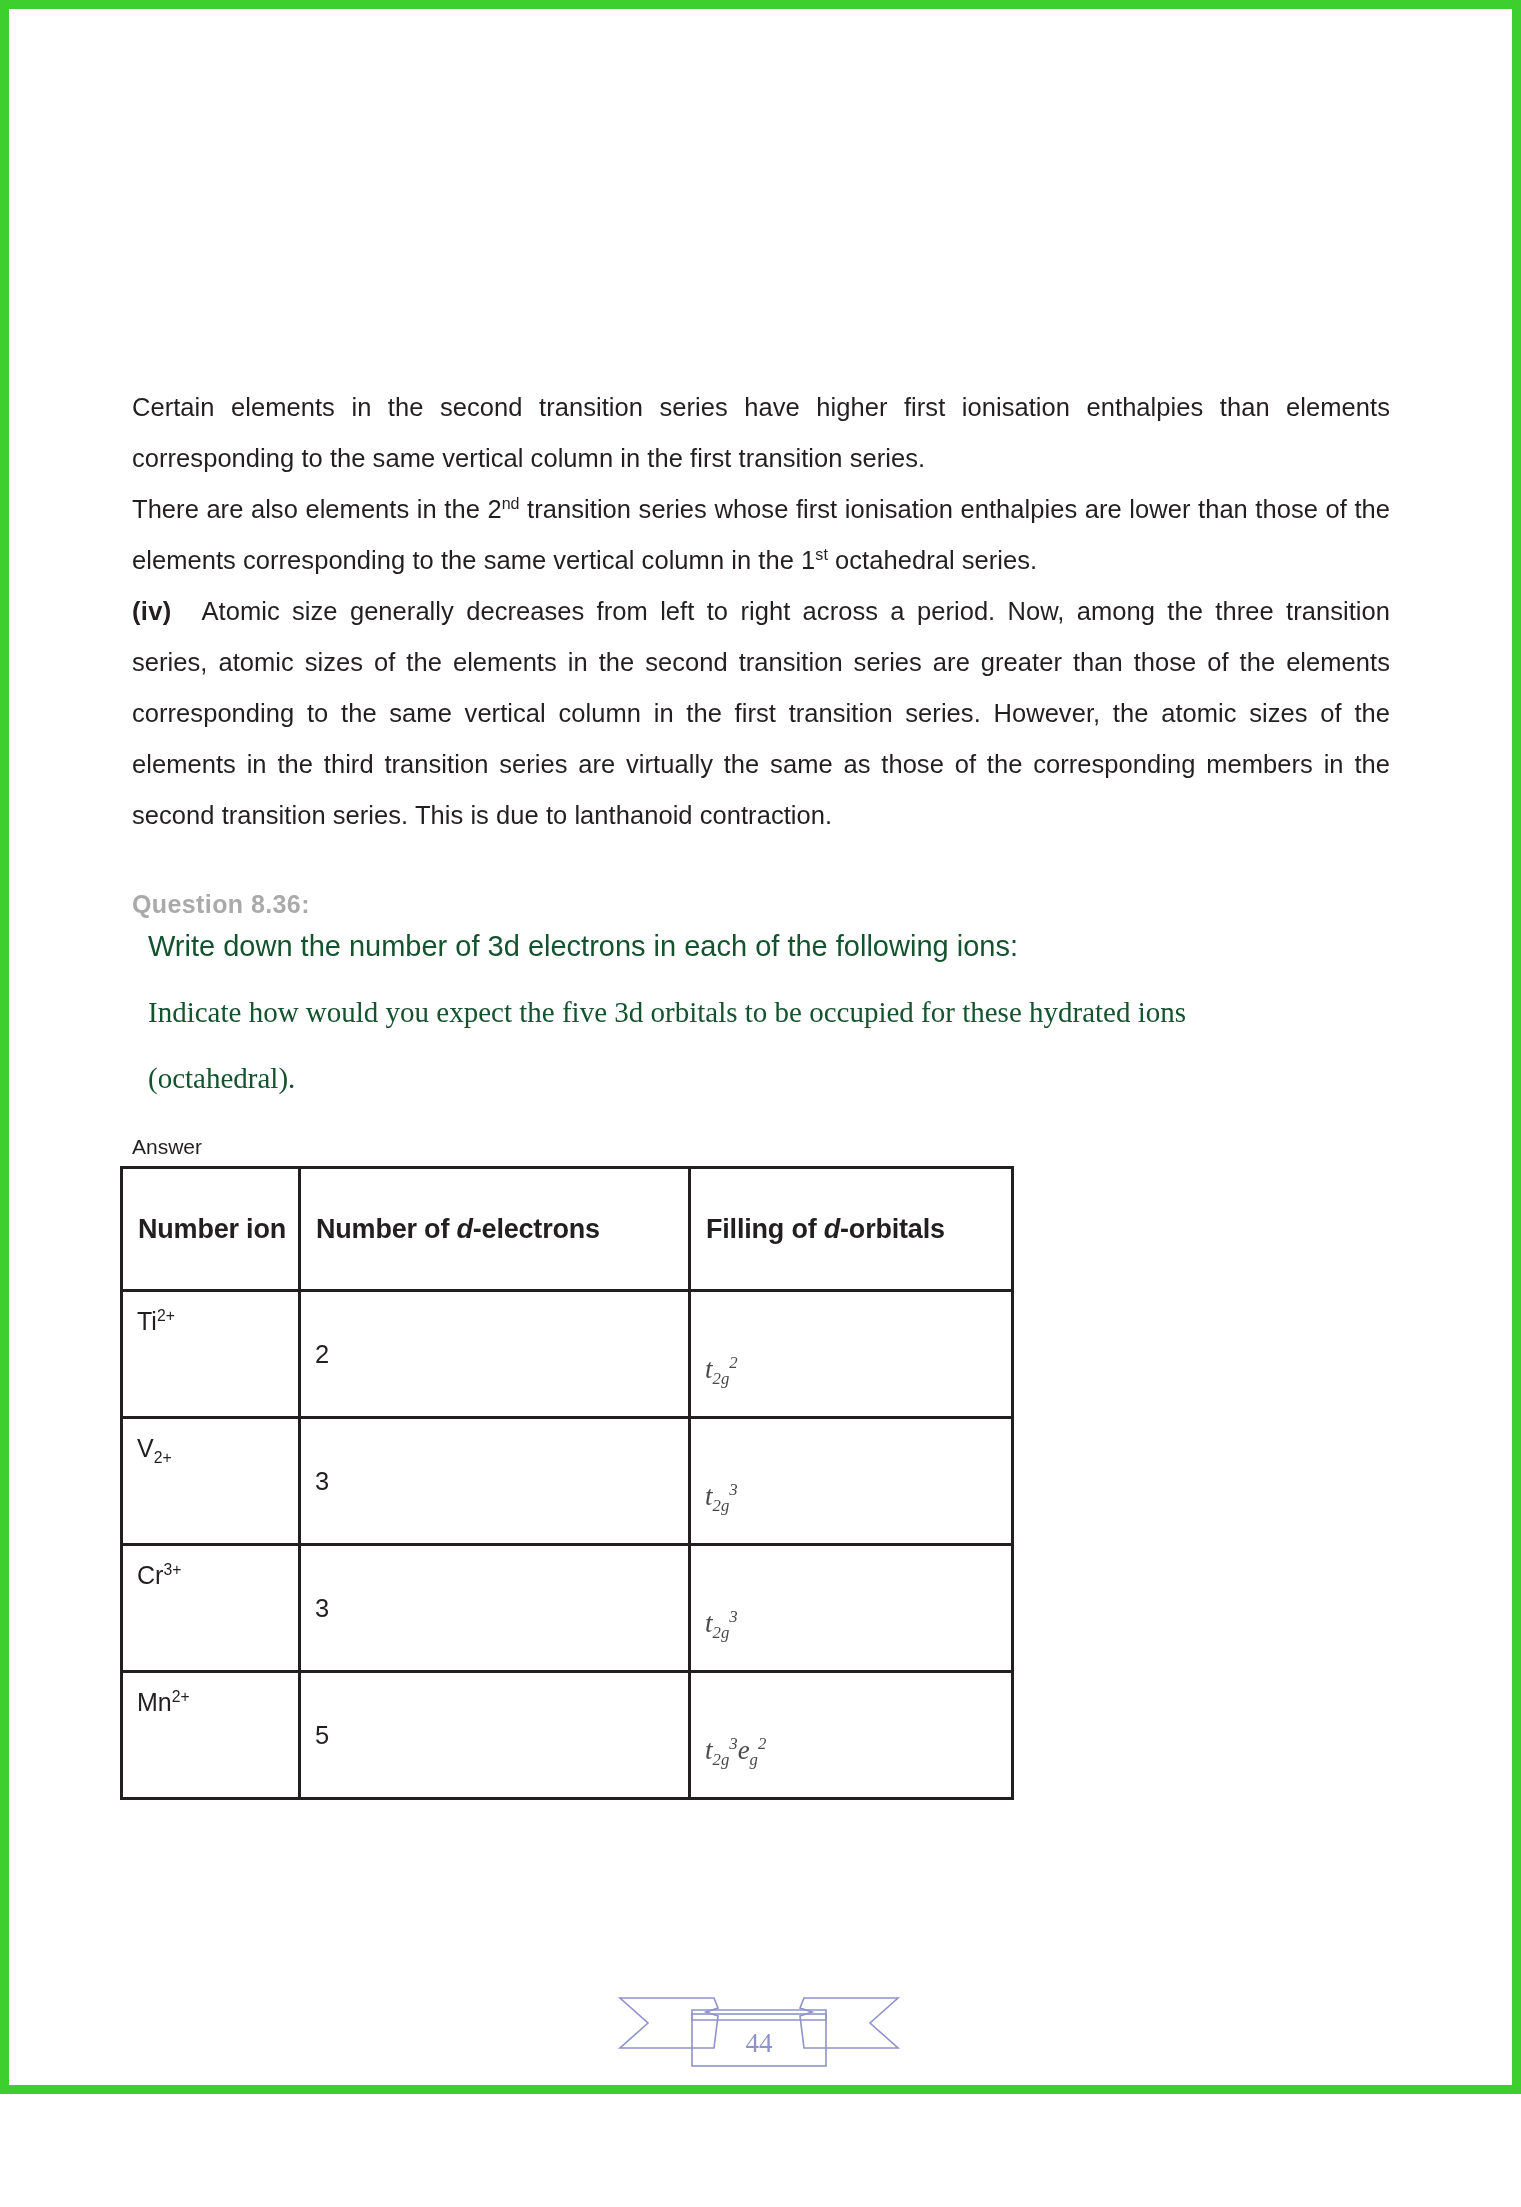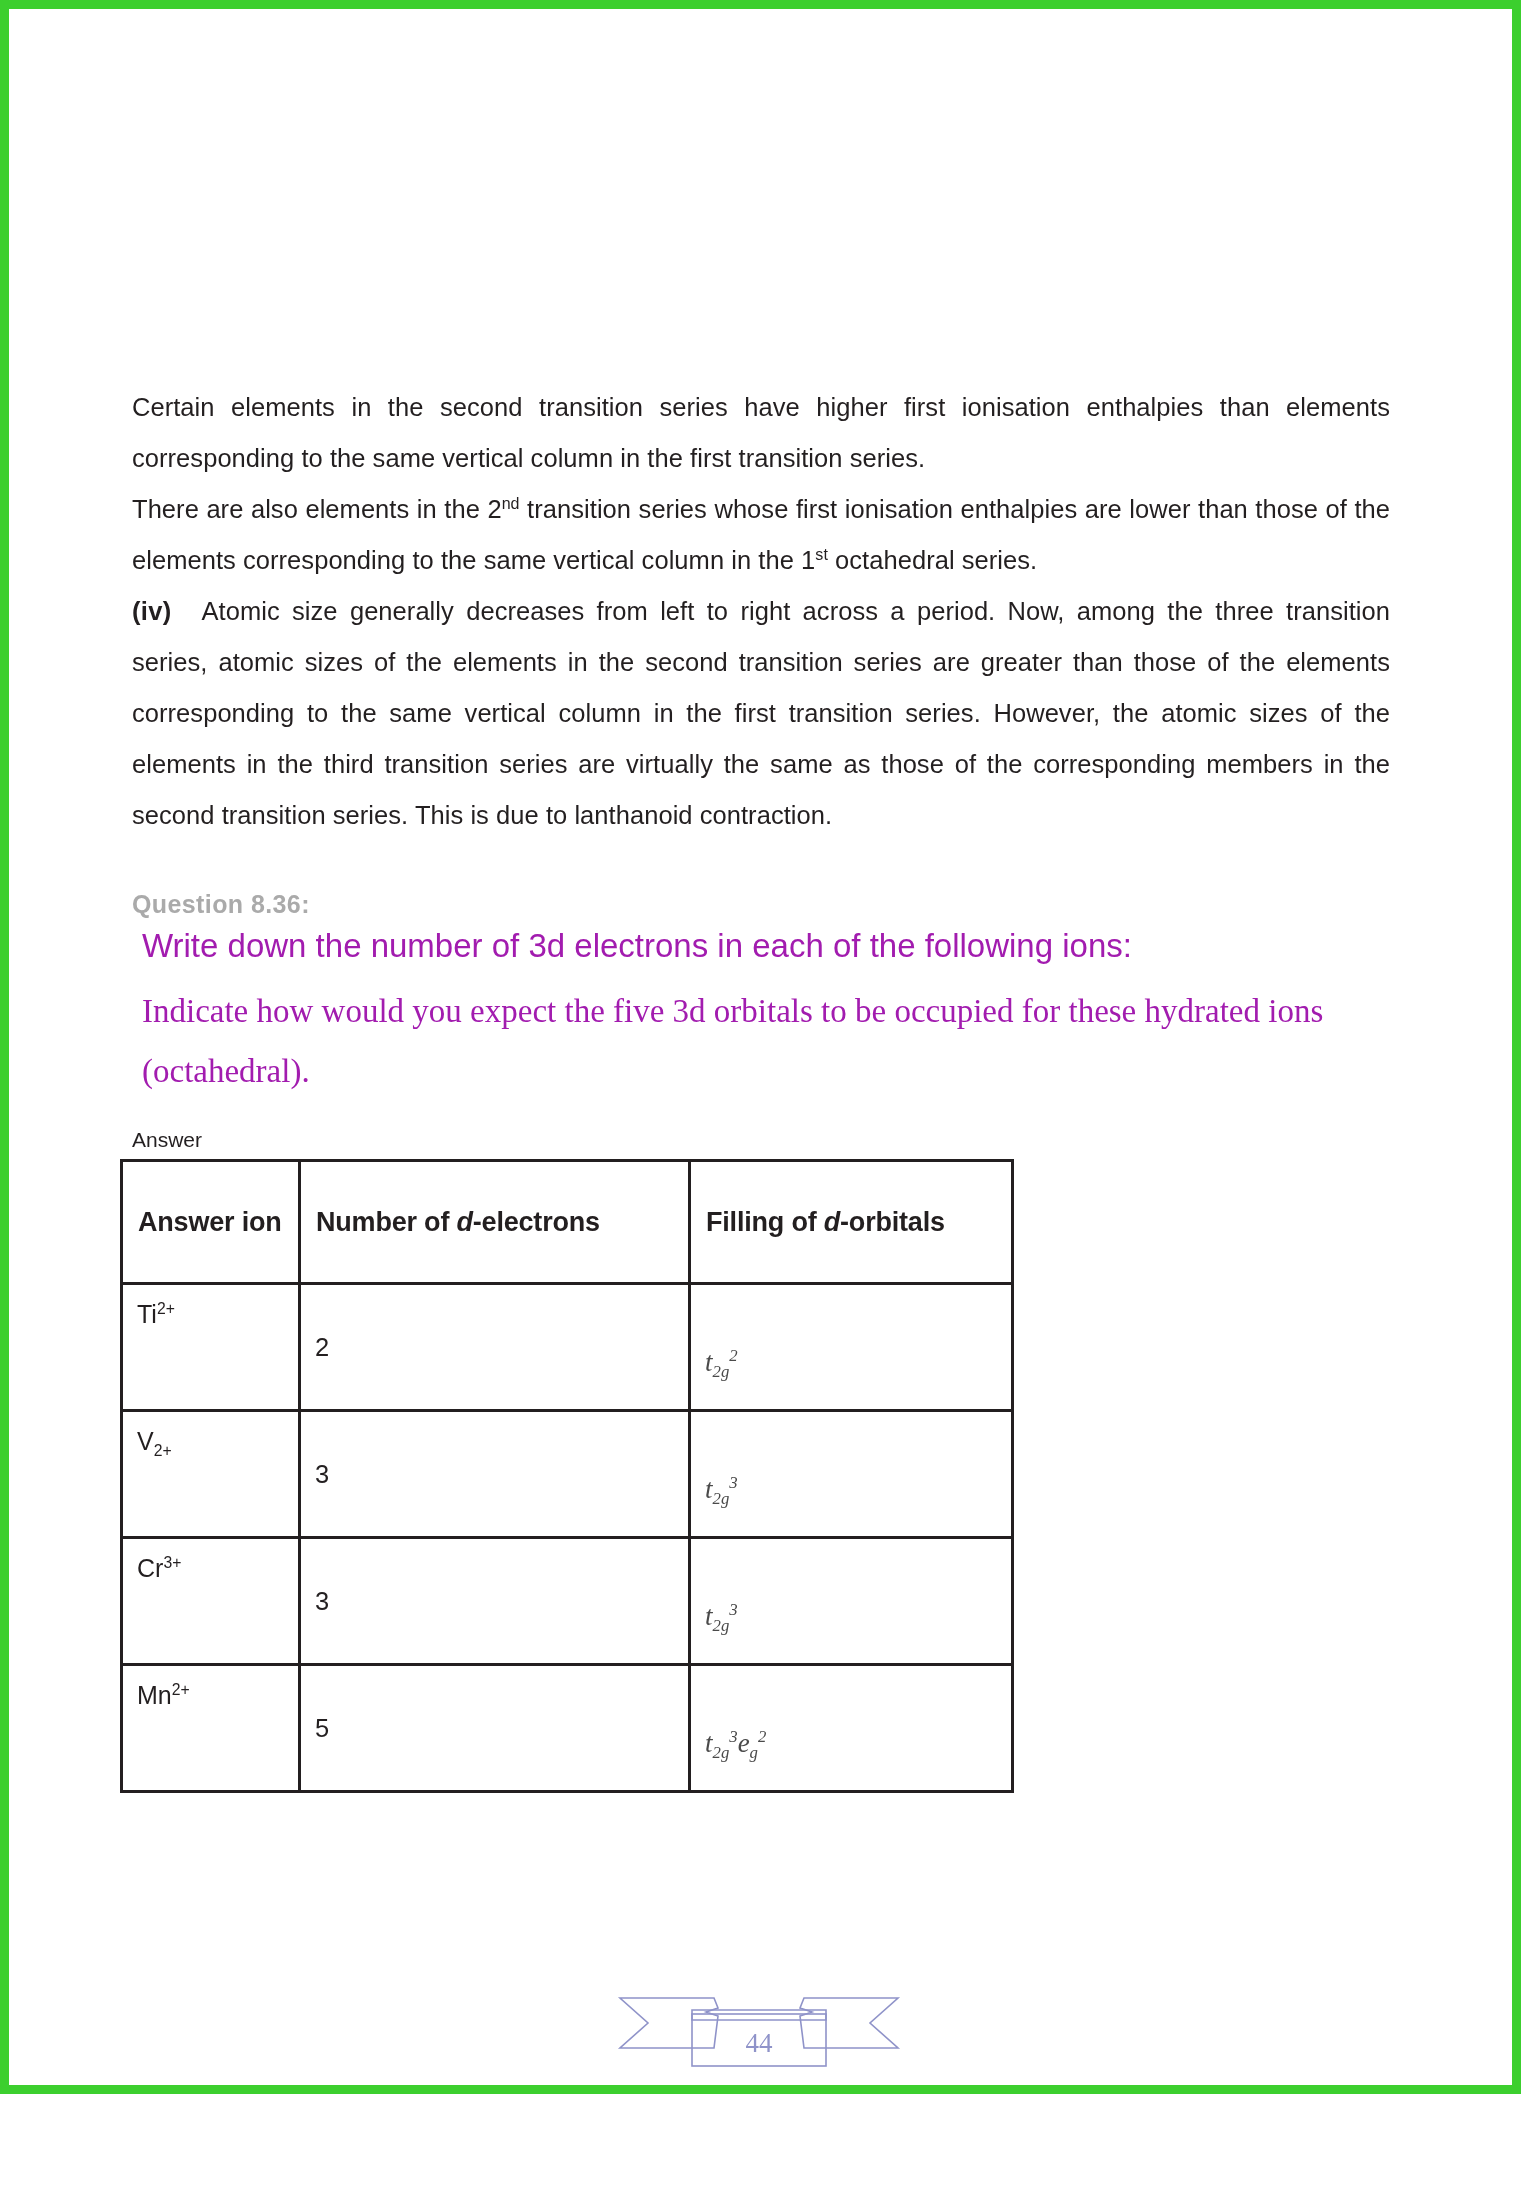--- a/index.html
+++ b/index.html
@@ -66,24 +66,24 @@
   }
 
   .q-heading {
     margin-top: 49px;
     font-size: 25px;
     font-weight: bold;
     color: #aaaaaa;
     letter-spacing: 0.4px;
   }
   .q-line {
-    font-size: 33px;
+    font-size: 29px;
     line-height: 50px;
-    color: #a21caf;
-    margin: 10px;
+    color: #14532d;
+    margin: 16px;
   }
   .q-line.l1 { margin-top: 2px; }
   .q-block2 { margin-top: 15px; font-family: Liberation Serif, serif; }
 
   .answer-label {
     font-size: 21px;
     color: #231f20;
     margin-top: 32px;
     margin-bottom: 7px;
   }
@@ -192,21 +192,21 @@
     <div class="answer-label">Answer</div>
 
     <table class="orbital-table">
       <colgroup>
         <col class="c1">
           <col class="c2">
           <col class="c3">
       </colgroup>
       <thead>
         <tr>
-          <th>Answer ion</th>
+          <th>Number ion</th>
           <th><span>Number of </span><span class="ital">d</span><span>-electrons</span></th>
           <th><span>Filling of </span><span class="ital">d</span><span>-orbitals</span></th>
         </tr>
       </thead>
       <tbody>
         <tr>
           <td>
               <div class="cell-ion"><span>Ti</span><sup>2+</sup></div>
             </td>
           <td>

